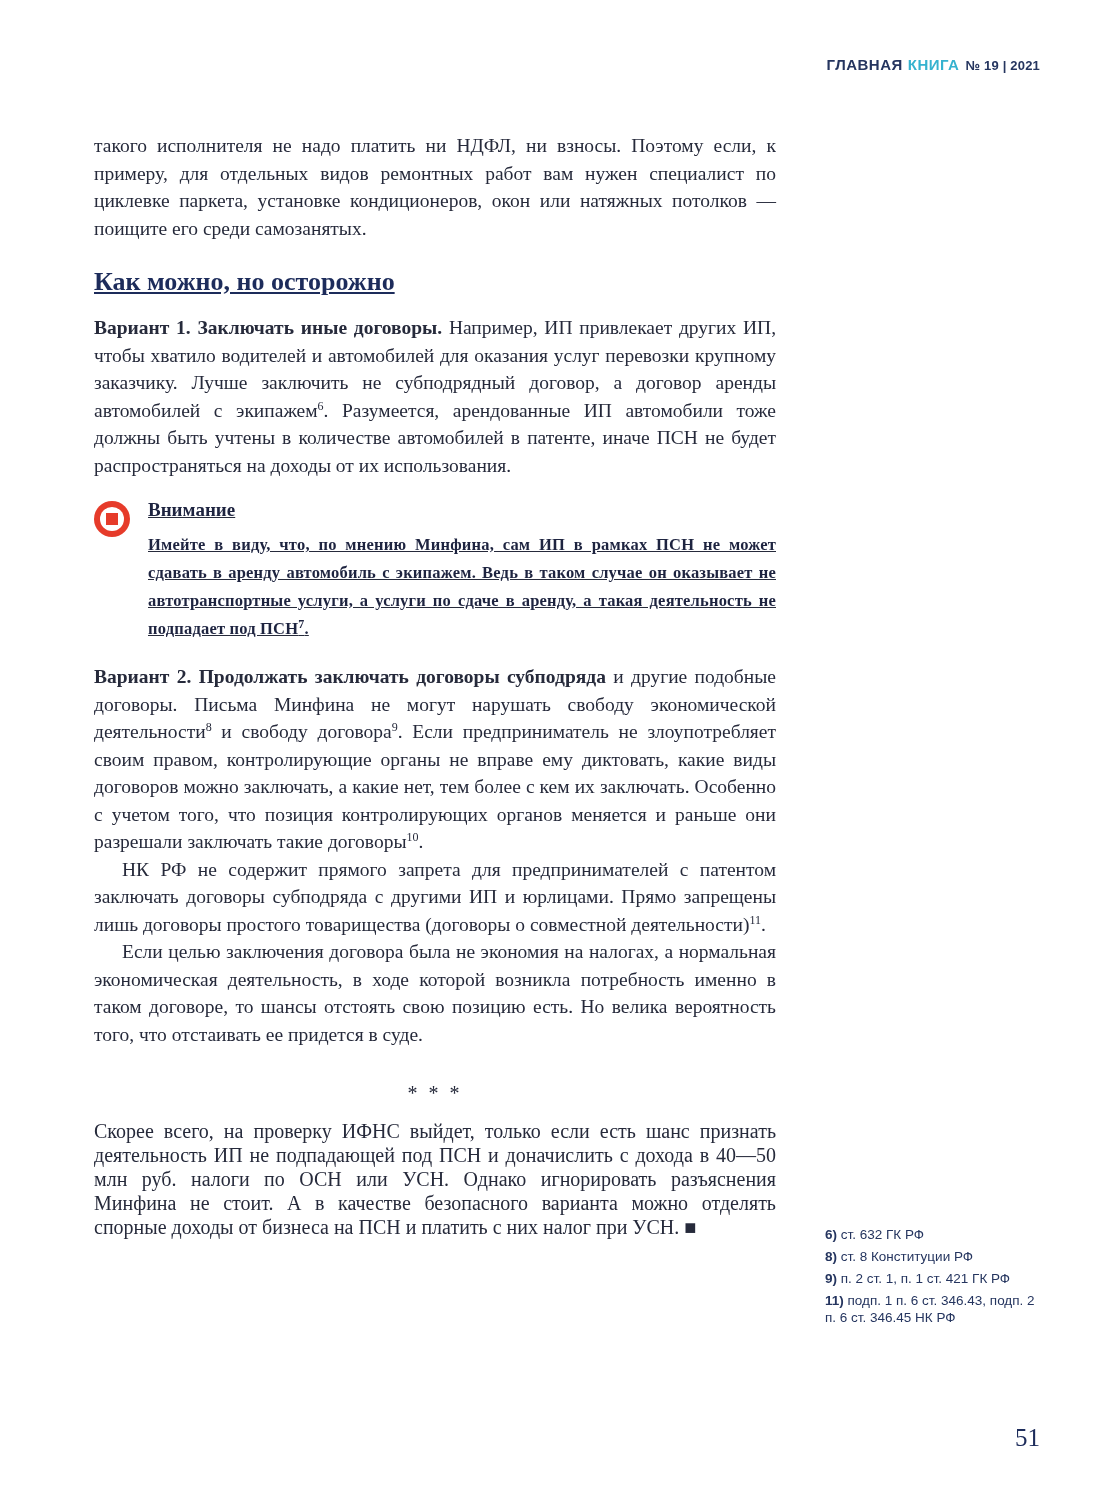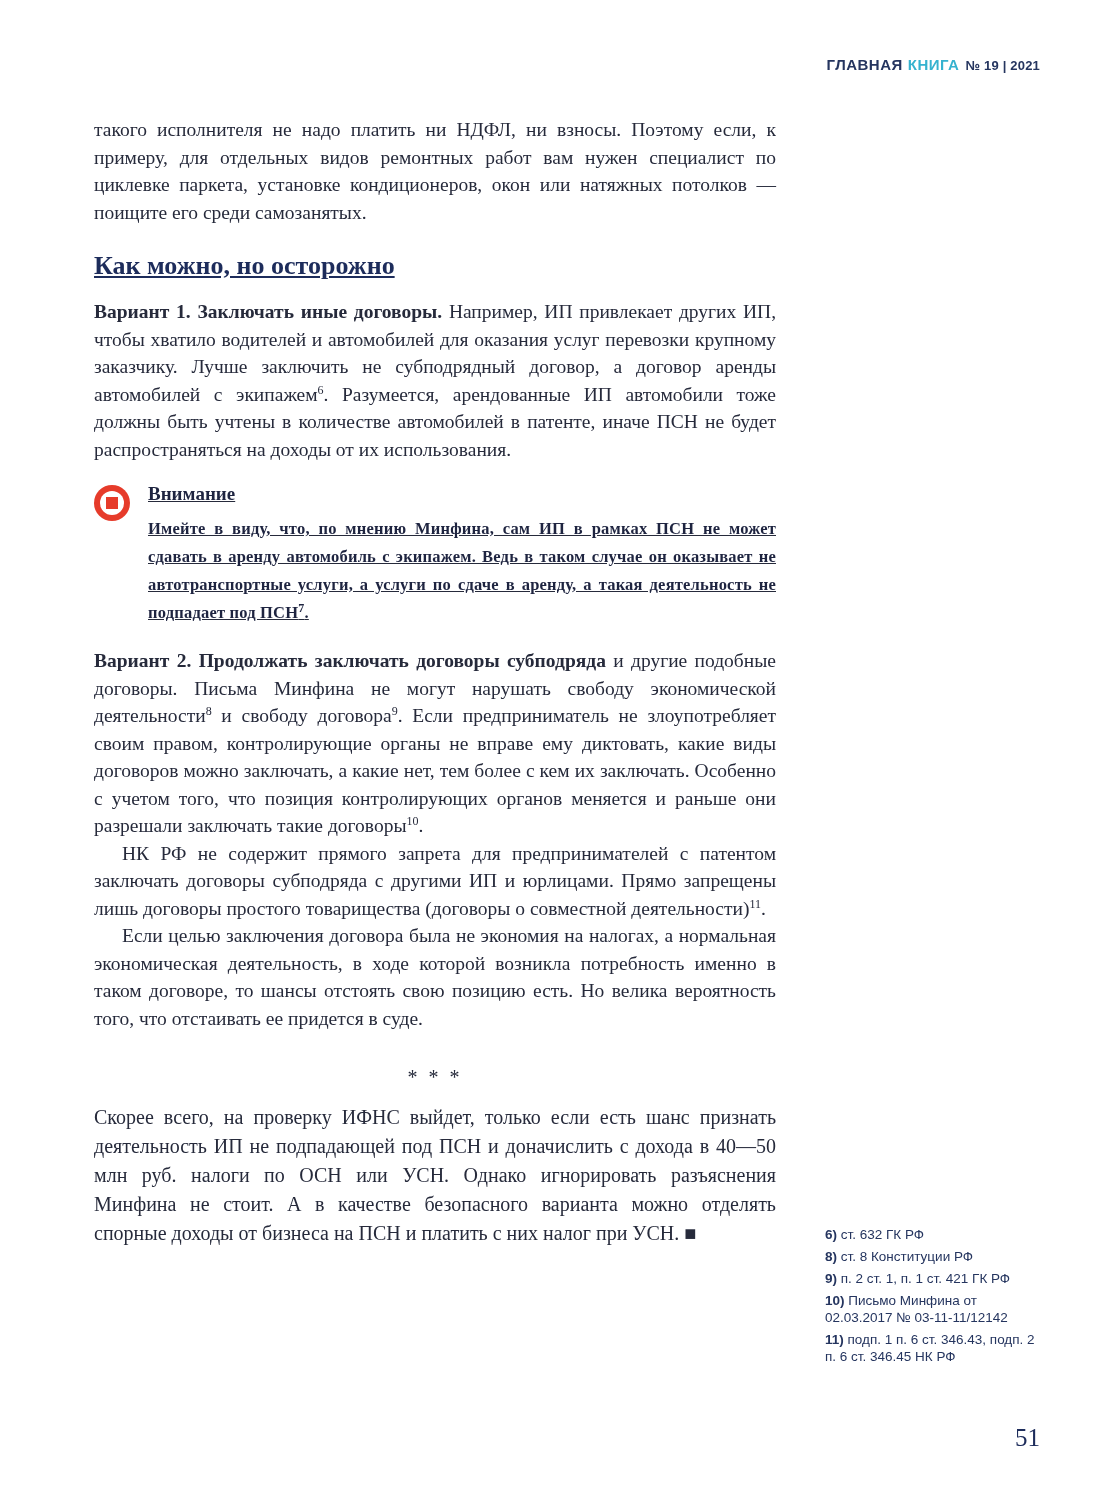--- a/index.html
+++ b/index.html
@@ -27,21 +27,21 @@
     white-space: nowrap;
   }
   .brand1 { color: #25355f; }
   .brand2 { color: #35b2cf; margin-left: 5px; }
   .issue  { color: #25355f; font-size: 13px; margin-left: 6px; letter-spacing: 0.2px; }
 
   
   .main-col {
     position: absolute;
     left: 94px;
-    top: 116px;
+    top: 132px;
     width: 682px;
     hyphens: auto;
   }
   p.body-par {
     font-size: 19.5px;
     line-height: 27.5px;
     text-align: justify;
     color: #262a3b;
   }
   .indent { text-indent: 28px; }
@@ -113,21 +113,21 @@
   
   .separator {
     text-align: center;
     font-size: 20px;
     letter-spacing: 3px;
     color: #262a3b;
     margin: 34px 0 14px 0;
   }
   p.final-par {
     font-size: 20px;
-    line-height: 29px;
+    line-height: 24px;
   }
 
   
   .footnotes {
     position: absolute;
     left: 825px;
     top: 1226px;
     width: 218px;
     font-family: "Liberation Sans", sans-serif;
     font-size: 13.5px;
@@ -207,24 +207,20 @@
     </div>
     <div class="fn-item">
       <span class="fn-num">8)</span>
       <span>ст. 8 Конституции РФ</span>
     </div>
     <div class="fn-item">
       <span class="fn-num">9)</span>
       <span>п. 2 ст. 1, п. 1 ст. 421 ГК РФ</span>
     </div>
     <div class="fn-item">
-      <span class="fn-num">10)</span>
-      <span>Письмо Минфина от 02.03.2017 № 03-11-11/12142</span>
-    </div>
-    <div class="fn-item">
       <span class="fn-num">11)</span>
       <span>подп. 1 п. 6 ст. 346.43, подп. 2 п. 6 ст. 346.45 НК РФ</span>
     </div>
   </aside>
 
   <div class="page-number">51</div>
 
 </div>
 
 </body></html>

